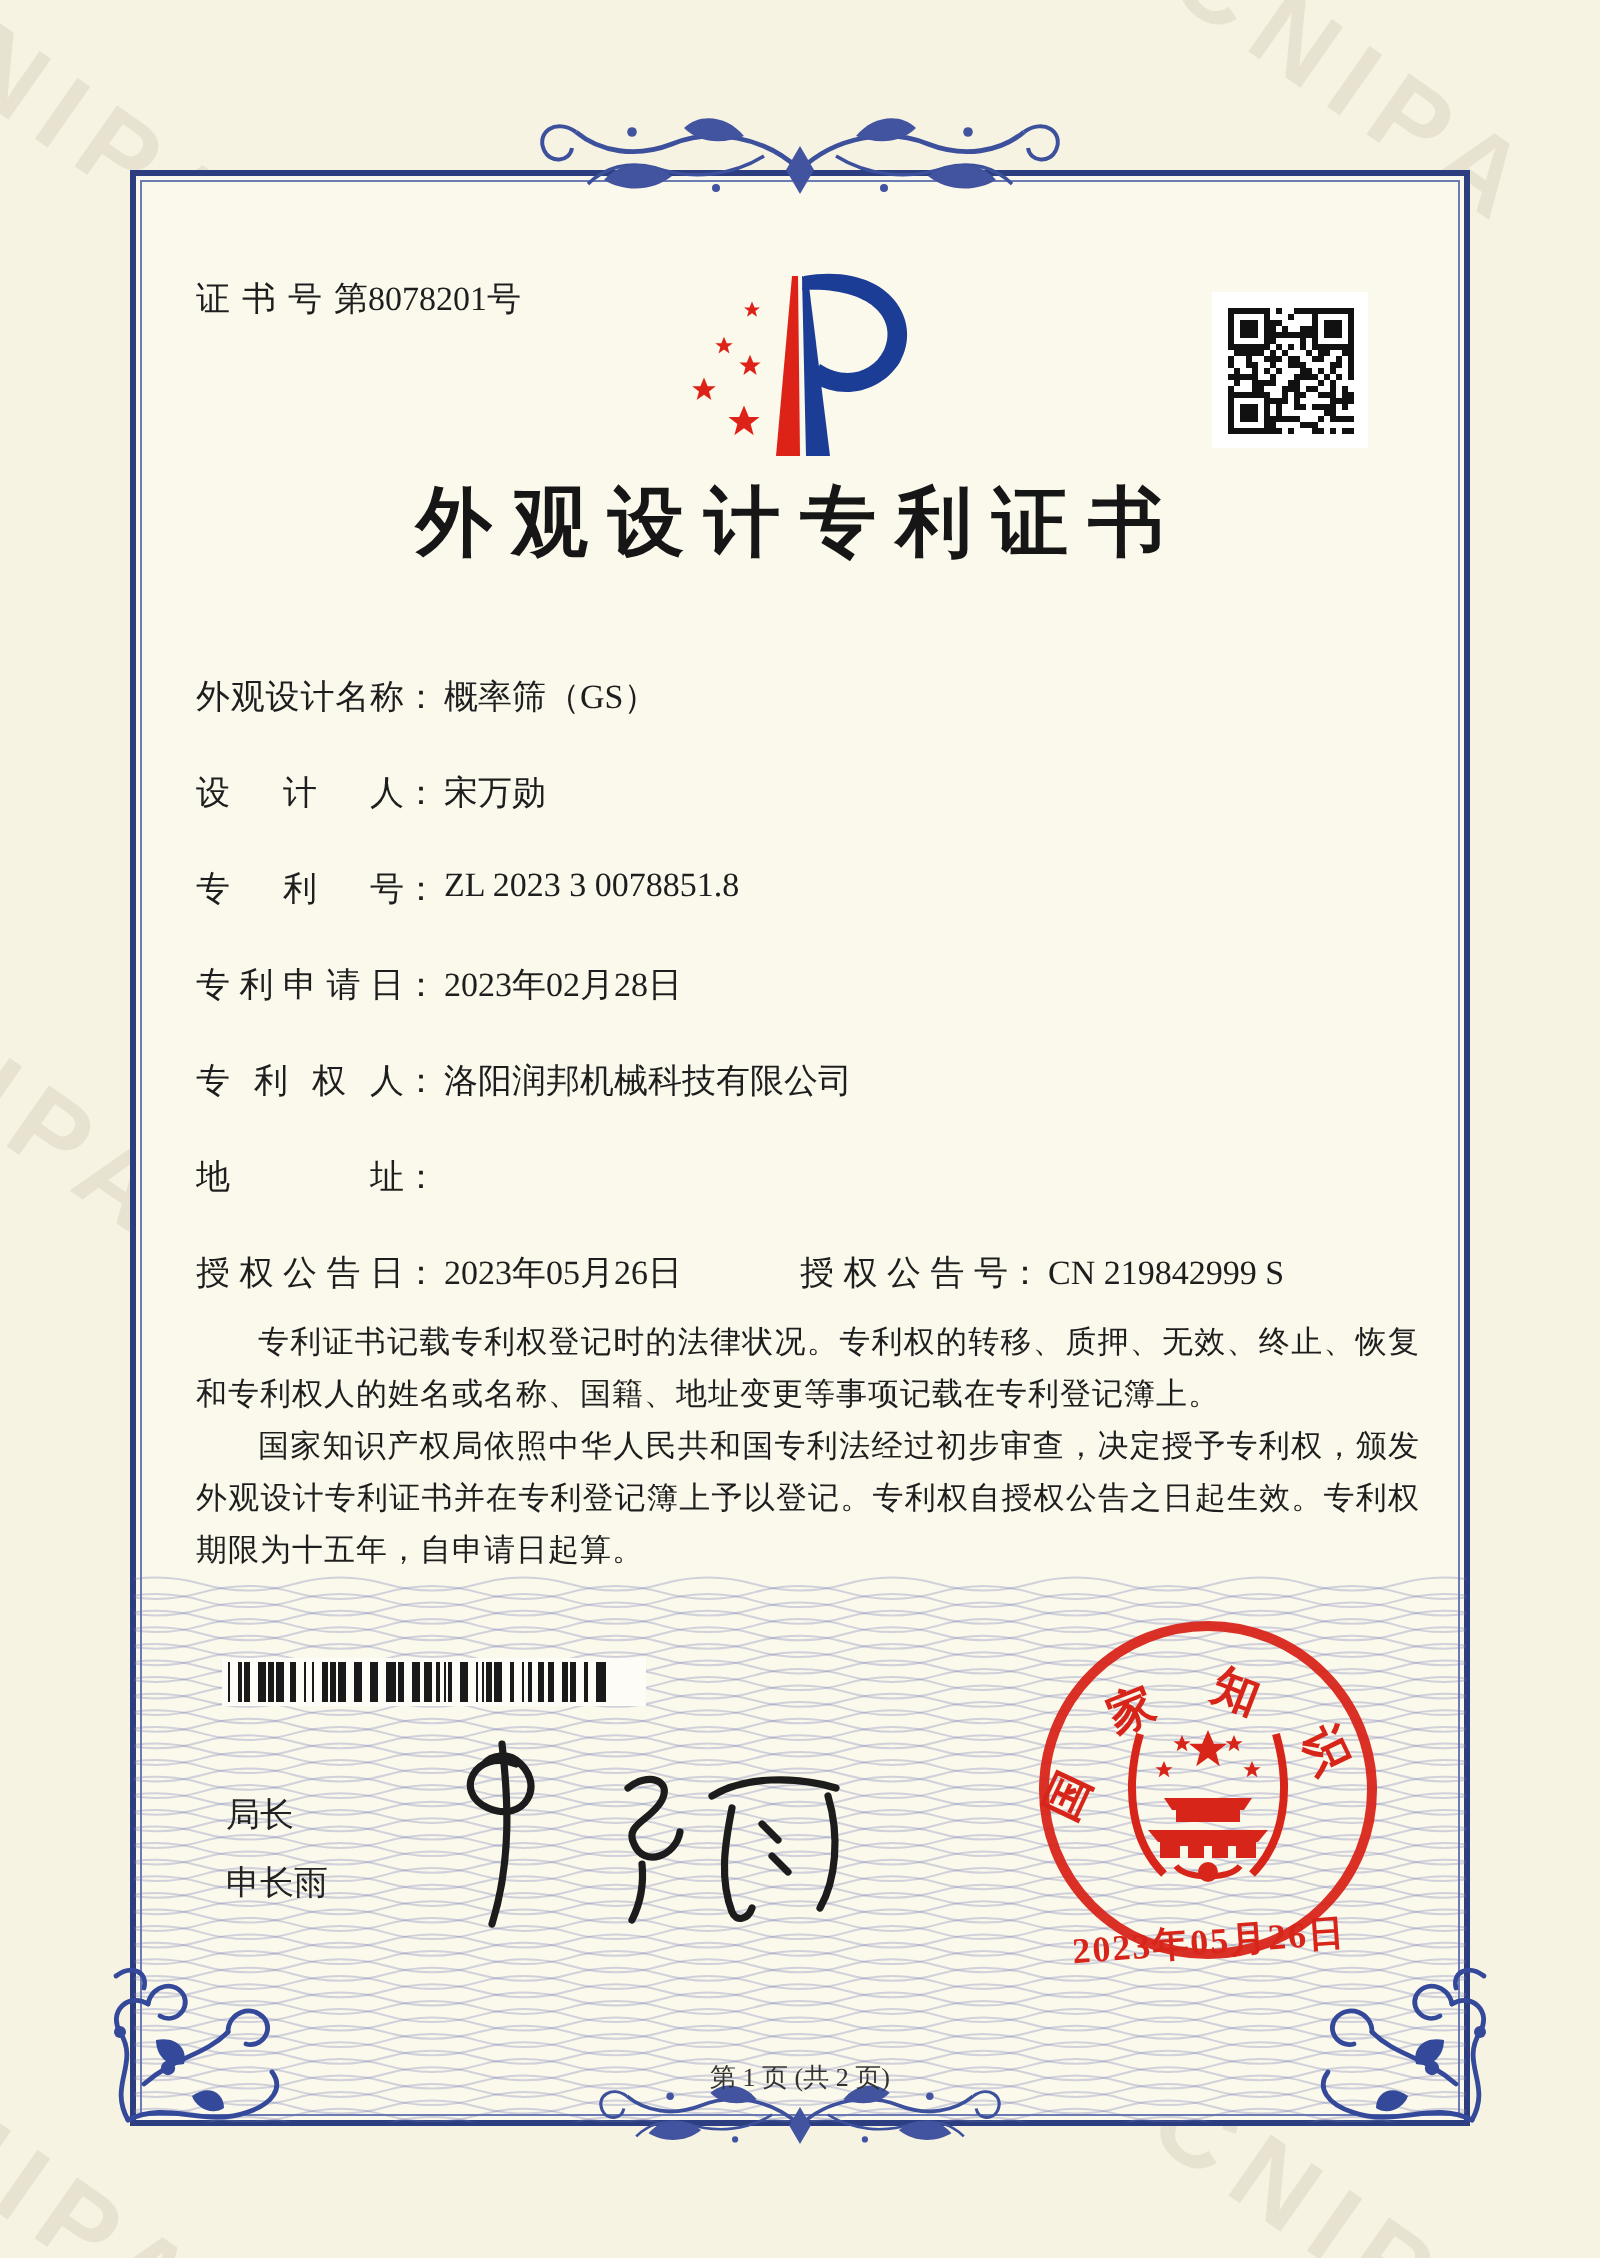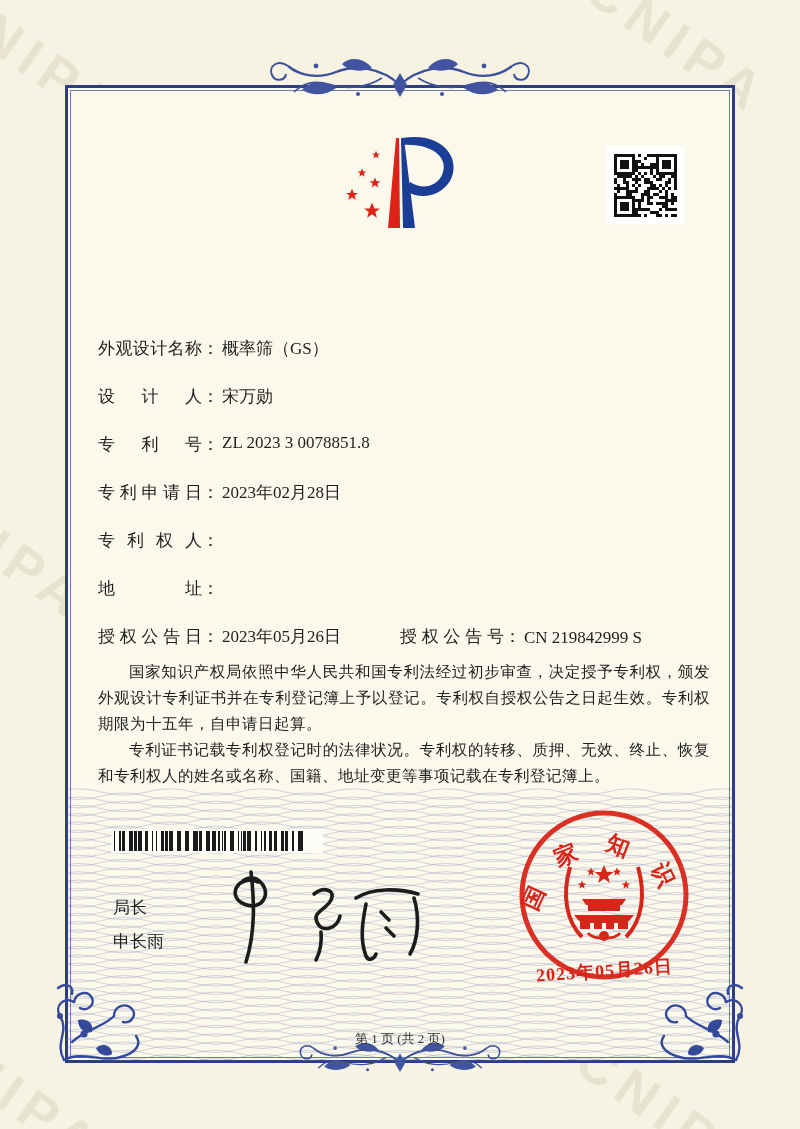--- a/index.html
+++ b/index.html
@@ -27,21 +27,21 @@
          display:flex;align-items:center;justify-content:center;}
   #qr{display:grid;grid-template-columns:repeat(21,3px);grid-auto-rows:3px;}
   #qr i{display:block;}
   #qr i.on{background:#111;}
 
   .title{position:absolute;left:0;top:236px;width:800px;text-align:center;
          font-size:38px;font-weight:700;letter-spacing:10px;color:#161616;}
 
   .fields{position:absolute;left:98px;top:337px;width:614px;}
   .frow{height:48px;display:flex;align-items:flex-start;font-size:17px;}
-  .pair{display:flex;align-items:flex-end;}
+  .pair{display:flex;align-items:center;}
   .pair.first{width:302px;flex:none;}
   .lbl{display:inline-block;width:104px;text-align:justify;text-align-last:justify;flex:none;}
   .val{margin-left:3px;white-space:nowrap;}
 
   .paras{position:absolute;left:98px;top:659px;width:612px;font-size:15.5px;
          line-height:26px;text-align:justify;}
   .paras p{margin:0;text-indent:2em;letter-spacing:0.5px;}
 
   .barcode{position:absolute;left:111px;top:829px;width:212px;height:24px;background:#fdfcf7;
            display:flex;align-items:stretch;padding:2px 3px;box-sizing:border-box;overflow:hidden;}
@@ -219,20 +219,23 @@
       <path d="M28,72 C44,58 58,58 70,46"></path>
       <path d="M70,46 c0,-10 12,-14 18,-7 c5,6 -1,15 -9,13"></path>
       <path d="M14,18 c8,-6 16,-2 14,6"></path>
     </g>
     <circle cx="16" cy="46" r="3" fill="#34499a"></circle>
     <circle cx="40" cy="64" r="3.6" fill="#34499a"></circle>
     <path d="M34,50 c10,-2 16,4 14,12 c-8,2 -14,-4 -14,-12 z" fill="#34499a"></path>
     <path d="M52,78 c8,-6 16,-2 16,6 c-6,4 -14,0 -16,-6 z" fill="#34499a"></path>
     </svg>
 
+  <div class="cert-no">
+    <span class="lab">证书号</span><span>第8078201号</span>
+  </div>
 
   <svg class="logo" viewBox="0 0 124 106">
     <defs>
       <path id="lstar" d="M0,-10 L2.94,-3.09 9.51,-3.09 4.05,1.18 5.88,8.09 0,3.82 -5.88,8.09 -4.05,1.18 -9.51,-3.09 -2.94,-3.09 Z"></path>
     </defs>
     <use href="#lstar" transform="translate(38,29) scale(0.42)" fill="#dd2318"></use>
     <use href="#lstar" transform="translate(24,47) scale(0.46)" fill="#dd2318"></use>
     <use href="#lstar" transform="translate(37,57) scale(0.56)" fill="#dd2318"></use>
     <use href="#lstar" transform="translate(14,69) scale(0.62)" fill="#dd2318"></use>
     <use href="#lstar" transform="translate(34,85) scale(0.82)" fill="#dd2318"></use>
@@ -680,20 +683,21 @@
         <i class="on"></i>
         <i class="on"></i>
         <i></i>
         <i class="on"></i>
         <i></i>
         <i class="on"></i>
         <i class="on"></i>
       </div>
     </div>
 
+  <div class="title">外观设计专利证书</div>
 
   <div class="fields">
     <div class="frow">
       <span class="lbl">外观设计名称</span>
         <span>：</span>
         <span class="val">概率筛（GS）</span>
     </div>
     <div class="frow">
       <span class="lbl">设计人</span>
         <span>：</span>
@@ -705,42 +709,43 @@
         <span class="val">ZL 2023 3 0078851.8</span>
     </div>
     <div class="frow">
       <span class="lbl">专利申请日</span>
         <span>：</span>
         <span class="val">2023年02月28日</span>
     </div>
     <div class="frow">
       <span class="lbl">专利权人</span>
         <span>：</span>
+        <span class="val">洛阳润邦机械科技有限公司</span>
     </div>
     <div class="frow">
       <span class="lbl">地址</span>
         <span>：</span>
     </div>
     <div class="frow">
       <span class="pair first">
         <span class="lbl">授权公告日</span>
           <span>：</span>
           <span class="val">2023年05月26日</span>
       </span>
       <span class="pair">
         <span class="lbl">授权公告号</span>
           <span>：</span>
           <span class="val">CN 219842999 S</span>
       </span>
     </div>
   </div>
 
   <div class="paras">
+    <p>专利证书记载专利权登记时的法律状况。专利权的转移、质押、无效、终止、恢复和专利权人的姓名或名称、国籍、地址变更等事项记载在专利登记簿上。</p>
     <p>国家知识产权局依照中华人民共和国专利法经过初步审查，决定授予专利权，颁发外观设计专利证书并在专利登记簿上予以登记。专利权自授权公告之日起生效。专利权期限为十五年，自申请日起算。</p>
-    <p>专利证书记载专利权登记时的法律状况。专利权的转移、质押、无效、终止、恢复和专利权人的姓名或名称、国籍、地址变更等事项记载在专利登记簿上。</p>
   </div>
 
   <div class="barcode" id="barcode">
       <span style="width:1.35px;background:#1a1a1a"></span>
       <span style="width:4.050000000000001px;background:transparent"></span>
       <span style="width:1.35px;background:#1a1a1a"></span>
       <span style="width:1.35px;background:transparent"></span>
       <span style="width:2.7px;background:#1a1a1a"></span>
       <span style="width:4.050000000000001px;background:transparent"></span>
       <span style="width:4.050000000000001px;background:#1a1a1a"></span>

